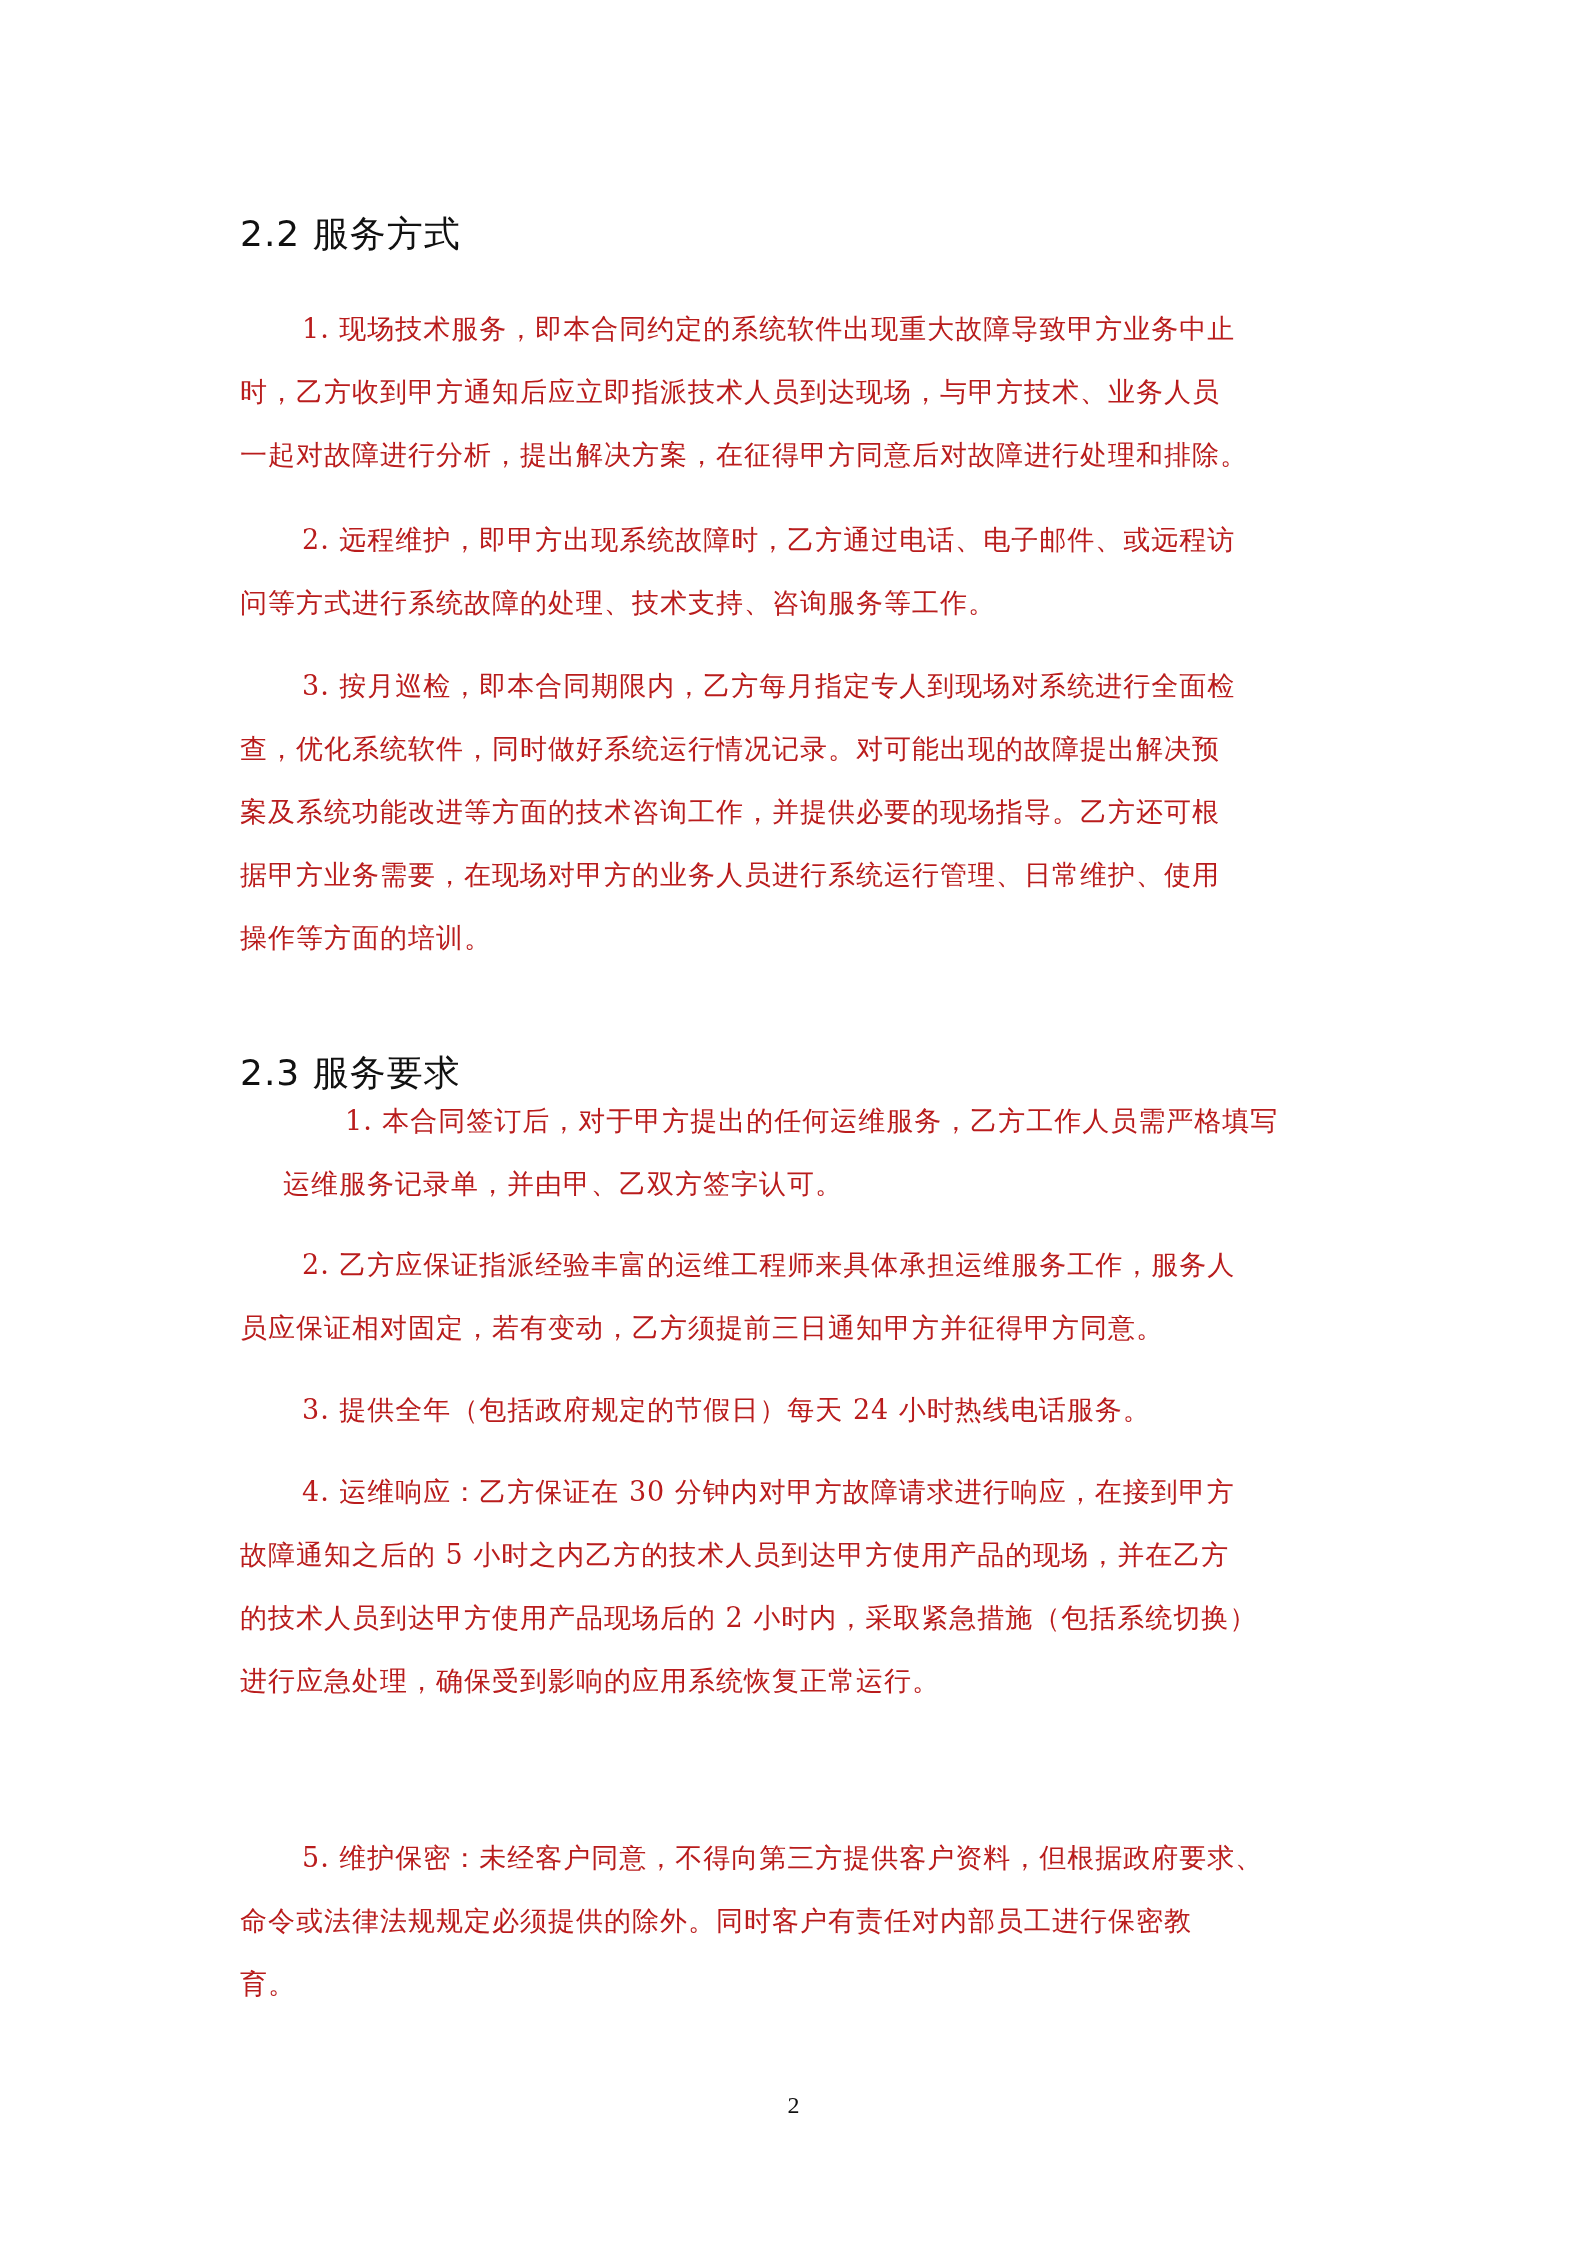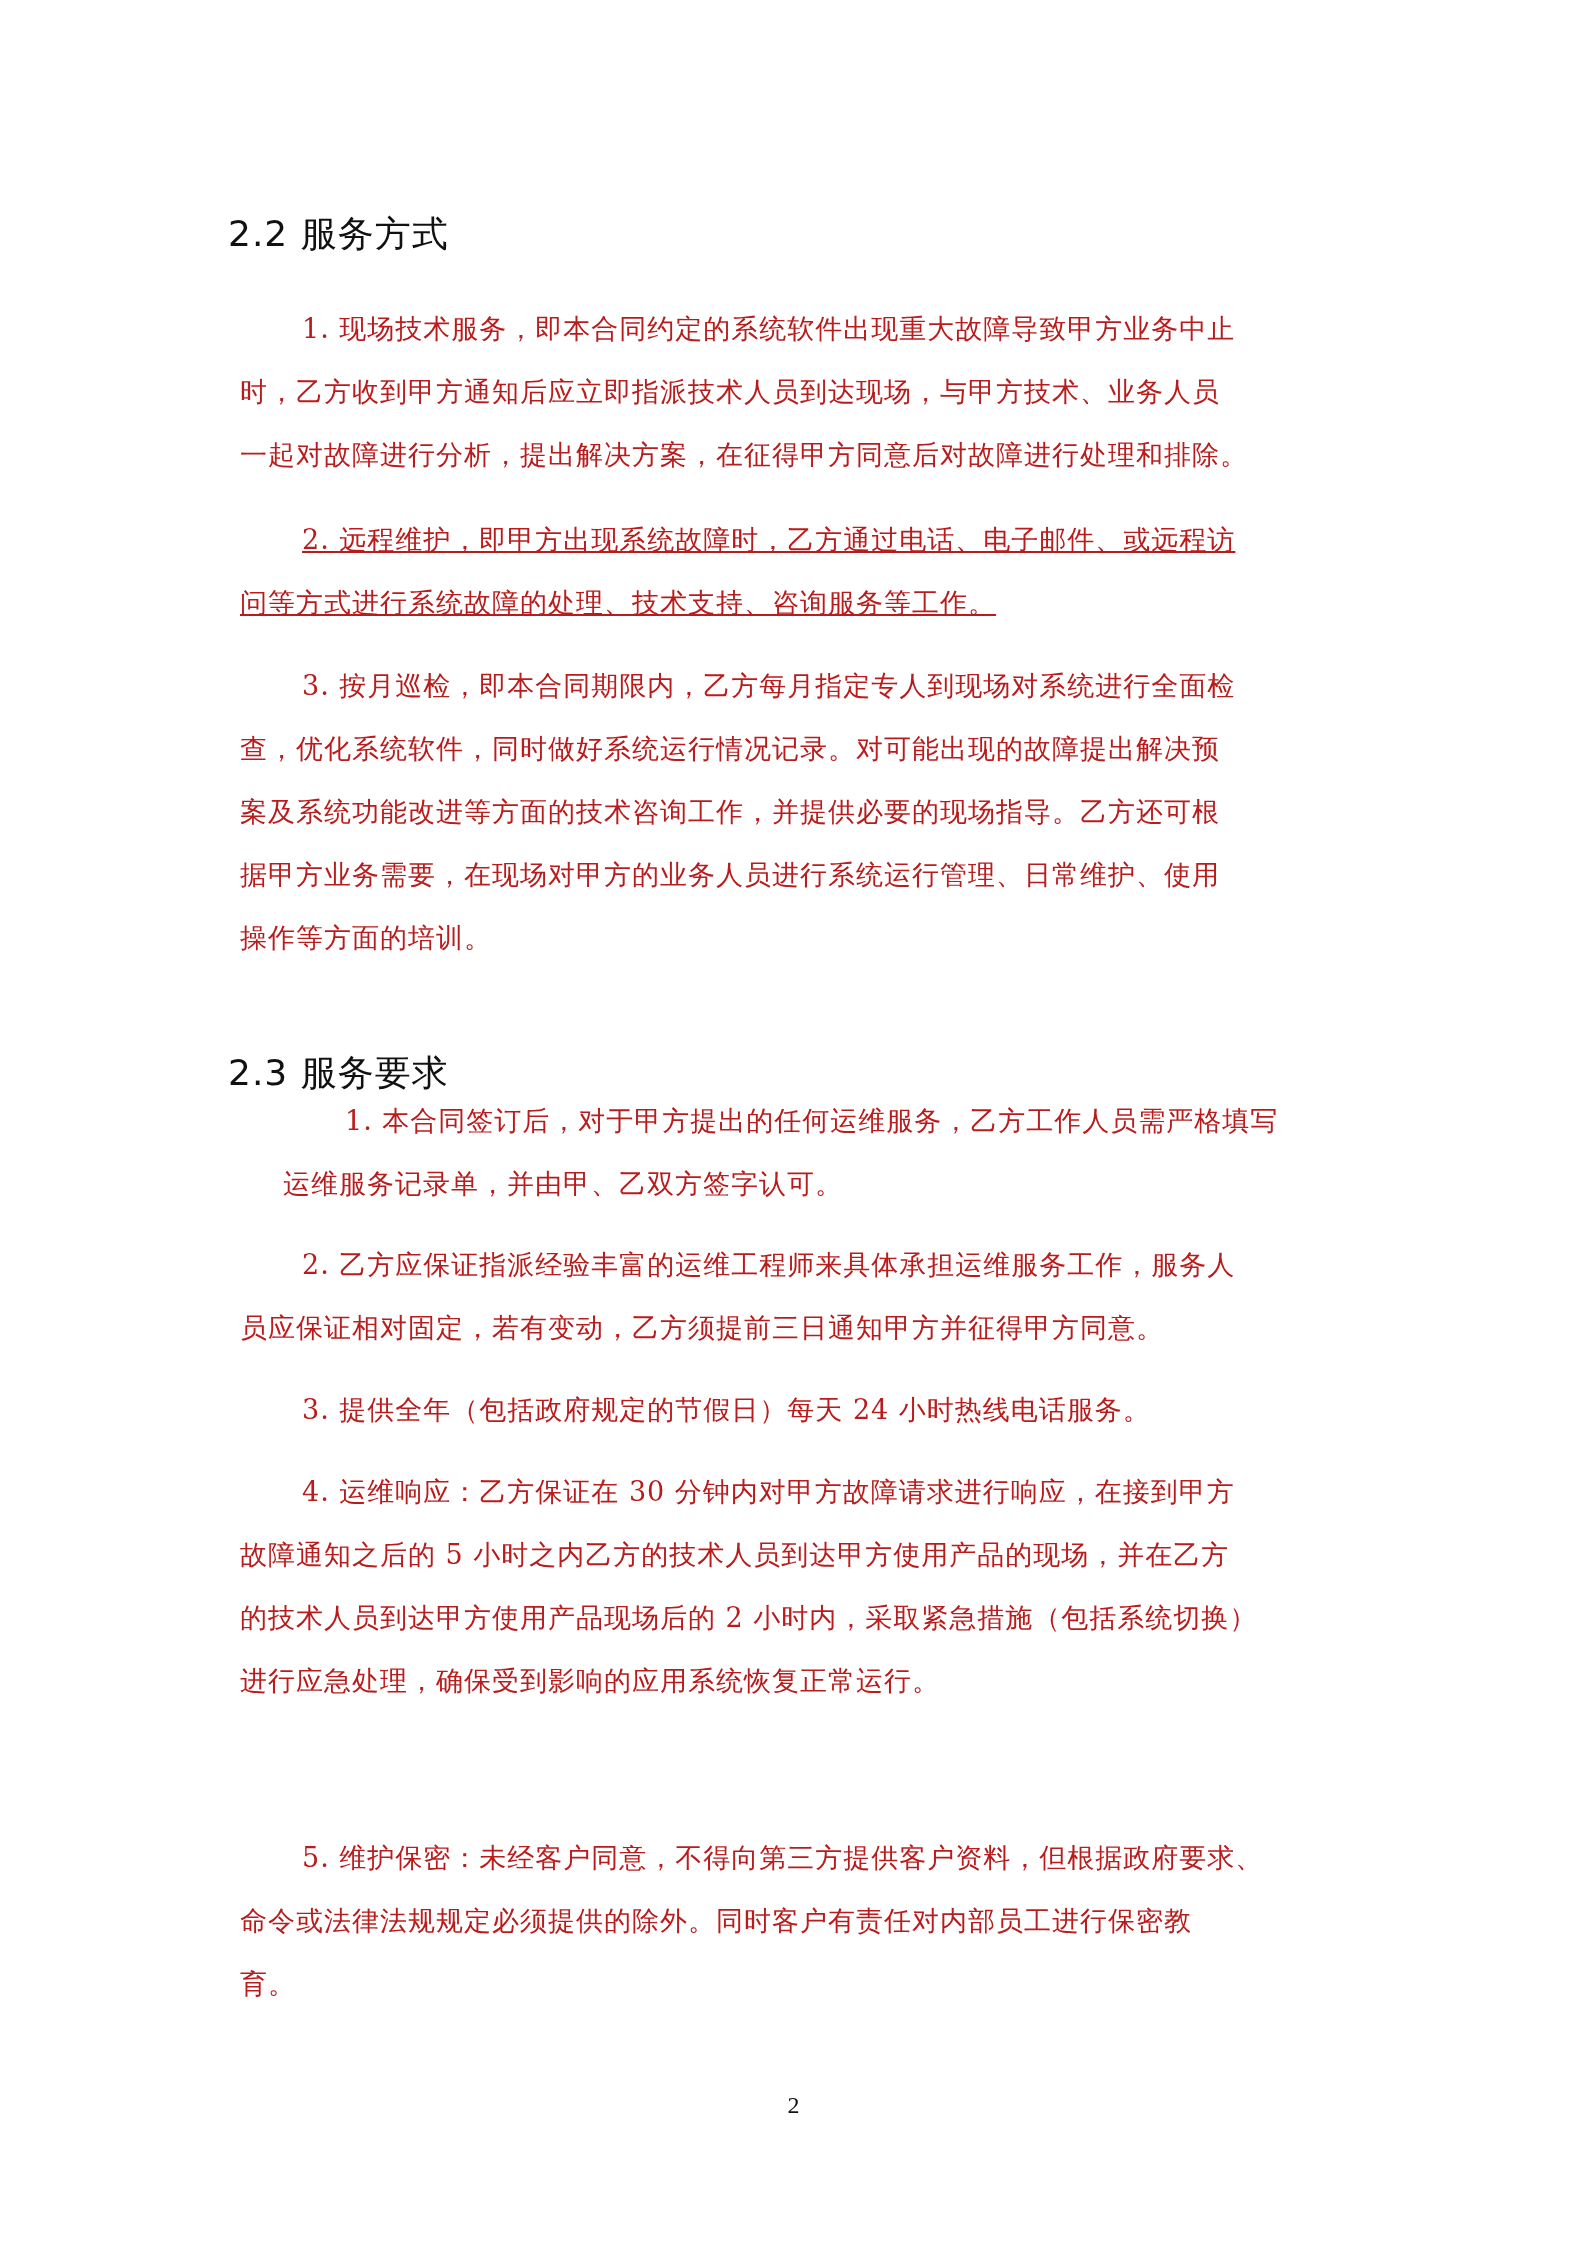--- a/index.html
+++ b/index.html
@@ -1,19 +1,19 @@
 <!DOCTYPE html>
 <html><head>
   <meta charset="utf-8">
   <style>
     html, body { margin: 0; padding: 0; background: #ffffff; }
     body { width: 1587px; height: 2245px; position: relative; overflow: hidden; color: #111; }
     .page { position: absolute; left: 0; top: 0; width: 1587px; height: 2245px; background: #fff; }
     .heading {
-      position: absolute; left: 228px;
+      position: absolute; left: 240px;
       font-family: "DejaVu Sans", "Liberation Sans", sans-serif;
       font-size: 36px; line-height: 44px; color: #111; white-space: nowrap;
       letter-spacing: 1px;
     }
     .para {
       position: absolute; left: 240px; width: 1110px;
       font-family: "DejaVu Serif", "Liberation Serif", serif;
       font-size: 27px; line-height: 63px; color: #b91c1c;
       text-align: justify; text-indent: 62px;
     }
@@ -30,21 +30,21 @@
 <div class="page">
 
   <div class="heading" style="top:212px;">2.2 服务方式</div>
 
   <div class="para" style="top:297px;">
     <span class="line first">1. 现场技术服务，即本合同约定的系统软件出现重大故障导致甲方业务中止</span>
     <span class="line">时，乙方收到甲方通知后应立即指派技术人员到达现场，与甲方技术、业务人员</span>
     <span class="line">一起对故障进行分析，提出解决方案，在征得甲方同意后对故障进行处理和排除。</span>
   </div>
 
-  <div class="para" style="top:508px;text-decoration:underline;">
+  <div class="para" style="top:508px;">
     <span class="line first">2. 远程维护，即甲方出现系统故障时，乙方通过电话、电子邮件、或远程访</span>
     <span class="line">问等方式进行系统故障的处理、技术支持、咨询服务等工作。</span>
   </div>
 
   <div class="para" style="top:654px;">
     <span class="line first">3. 按月巡检，即本合同期限内，乙方每月指定专人到现场对系统进行全面检</span>
     <span class="line">查，优化系统软件，同时做好系统运行情况记录。对可能出现的故障提出解决预</span>
     <span class="line">案及系统功能改进等方面的技术咨询工作，并提供必要的现场指导。乙方还可根</span>
     <span class="line">据甲方业务需要，在现场对甲方的业务人员进行系统运行管理、日常维护、使用</span>
     <span class="line">操作等方面的培训。</span>

